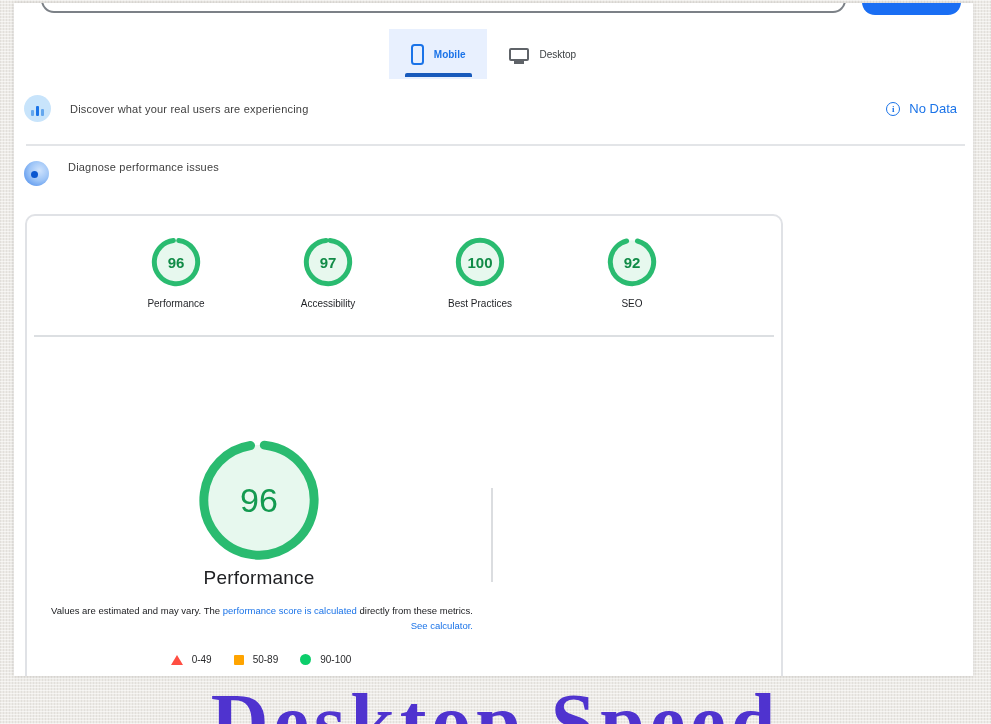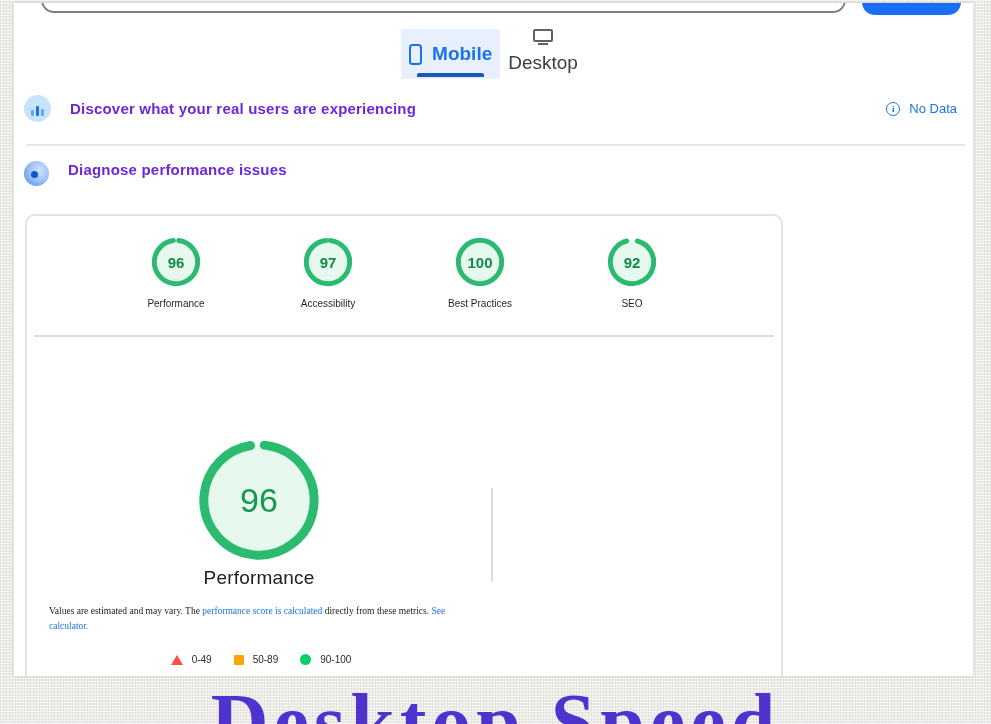--- a/index.html
+++ b/index.html
@@ -27,42 +27,42 @@
     border:2px solid #7c8187; border-radius:13px; background:#fff;
   }
   
   .analyze-btn {
     position:absolute; left:848px; top:-16px; width:99px; height:28px;
     border:none; border-radius:13px; background:#1a6ef3; cursor:pointer;
   }
 
   
   .tabs { position:absolute; left:0; right:0; top:26px; display:flex; justify-content:center; }
-  .tab { display:flex; align-items:center; gap:10px; padding:0 8px; height:50px;
-         position:relative; font-size:19px; cursor:pointer; background:transparent; border:none; }
+  .tab { display:flex; align-items:center; gap:10px; padding:0 22px; height:50px;
+         position:relative; font-size:10px; cursor:pointer; background:transparent; border:none; }
   .tab.active { background:#e8f0fe; color:#1a73e8; font-weight:bold; }
-  .tab.inactive { color:#3c4043;flex-direction:column; }
+  .tab.inactive { color:#3c4043; }
   .tab.active .underline {
     position:absolute; left:16%; right:16%; bottom:2px; height:4px;
     background:#185abc; border-radius:2px 2px 0 0;
   }
   .phone-icon { width:13px; height:21px; border:2.5px solid #1a73e8; border-radius:3.5px; }
   .desktop-icon { width:20px; height:13px; border:2.5px solid #5f6368; border-radius:2px; position:relative; }
   .desktop-icon::after { content:""; position:absolute; left:3px; right:3px; bottom:-5px; height:2.5px; background:#5f6368; }
 
   
   .crux-row { position:absolute; left:10px; right:16px; top:92px; display:flex; align-items:center; }
   .crux-icon { width:27px; height:27px; border-radius:50%; background:#c8e4fb;
                display:flex; align-items:flex-end; justify-content:center; gap:2px; padding-bottom:6px; }
   .crux-icon i { display:block; width:3px; background:#1a73e8; border-radius:1px; }
   .crux-icon i:nth-child(1){ height:6px; background:#5fa;} 
   .crux-icon i:nth-child(1){ height:6px; background:#64a7ee;}
   .crux-icon i:nth-child(2){ height:10px; }
   .crux-icon i:nth-child(3){ height:7px; background:#64a7ee;}
-  .section-title { font-size:15px; font-weight:700; color:#6d28d9; letter-spacing:.2px; margin-left:19px; }
+  .section-title { font-size:11px; font-weight:400; color:#404040; letter-spacing:.2px; margin-left:19px; }
   .no-data { margin-left:auto; display:flex; align-items:center; gap:9px; color:#1a73e8;
              font-size:13px; font-weight:500; cursor:pointer; }
   .info-icon { width:14px; height:14px; border:1.5px solid #1a73e8; border-radius:50%;
                display:inline-flex; align-items:center; justify-content:center;
                font-size:9px; font-weight:bold; color:#1a73e8; font-family:"Liberation Serif",serif; }
 
   .divider { position:absolute; left:12px; right:8px; top:141px; height:2px; background:#e3e5e8; }
 
   .diagnose-row { position:absolute; left:10px; top:158px; display:flex; align-items:flex-start; }
   .diagnose-icon { width:25px; height:25px; border-radius:50%;
@@ -89,22 +89,22 @@
 
   .gauge-big { position:absolute; left:169px; top:221px; width:126px; height:126px; }
   .gauge-big svg { width:126px; height:126px; display:block; }
   .gauge-num-big { position:absolute; inset:0; display:flex; align-items:center; justify-content:center;
                    font-size:34px; color:#149a50; }
   .gauge-label { position:absolute; left:82px; top:351px; width:300px; text-align:center;
                  font-size:19px; color:#202124; letter-spacing:.2px; }
 
   .v-divider { position:absolute; left:464px; top:272px; width:2px; height:94px; background:#dbdde0; }
 
-  .disclaimer { position:absolute; left:22px; top:388px; width:424px; text-align:left;
-                font-size:9.5px; line-height:1.55; color:#202124;font-family:Liberation Serif, serif; }
+  .disclaimer { position:absolute; left:22px; top:388px; width:424px; text-align:right;
+                font-size:9.5px; line-height:1.55; color:#202124; }
   .disclaimer a { color:#1a73e8; text-decoration:none; cursor:pointer; }
 
   .legend { position:absolute; left:22px; top:438px; width:424px;
             display:flex; justify-content:center; gap:22px; }
   .legend-item { display:flex; align-items:center; gap:9px; font-size:10px; color:#28292b; }
   .shape-triangle { width:0; height:0; border-left:6px solid transparent; border-right:6px solid transparent;
                     border-bottom:10px solid #ff4e42; }
   .shape-square { width:10px; height:10px; background:#ffa400; border-radius:1px; }
   .shape-circle { width:11px; height:11px; background:#0cce6b; border-radius:50%; }
 

